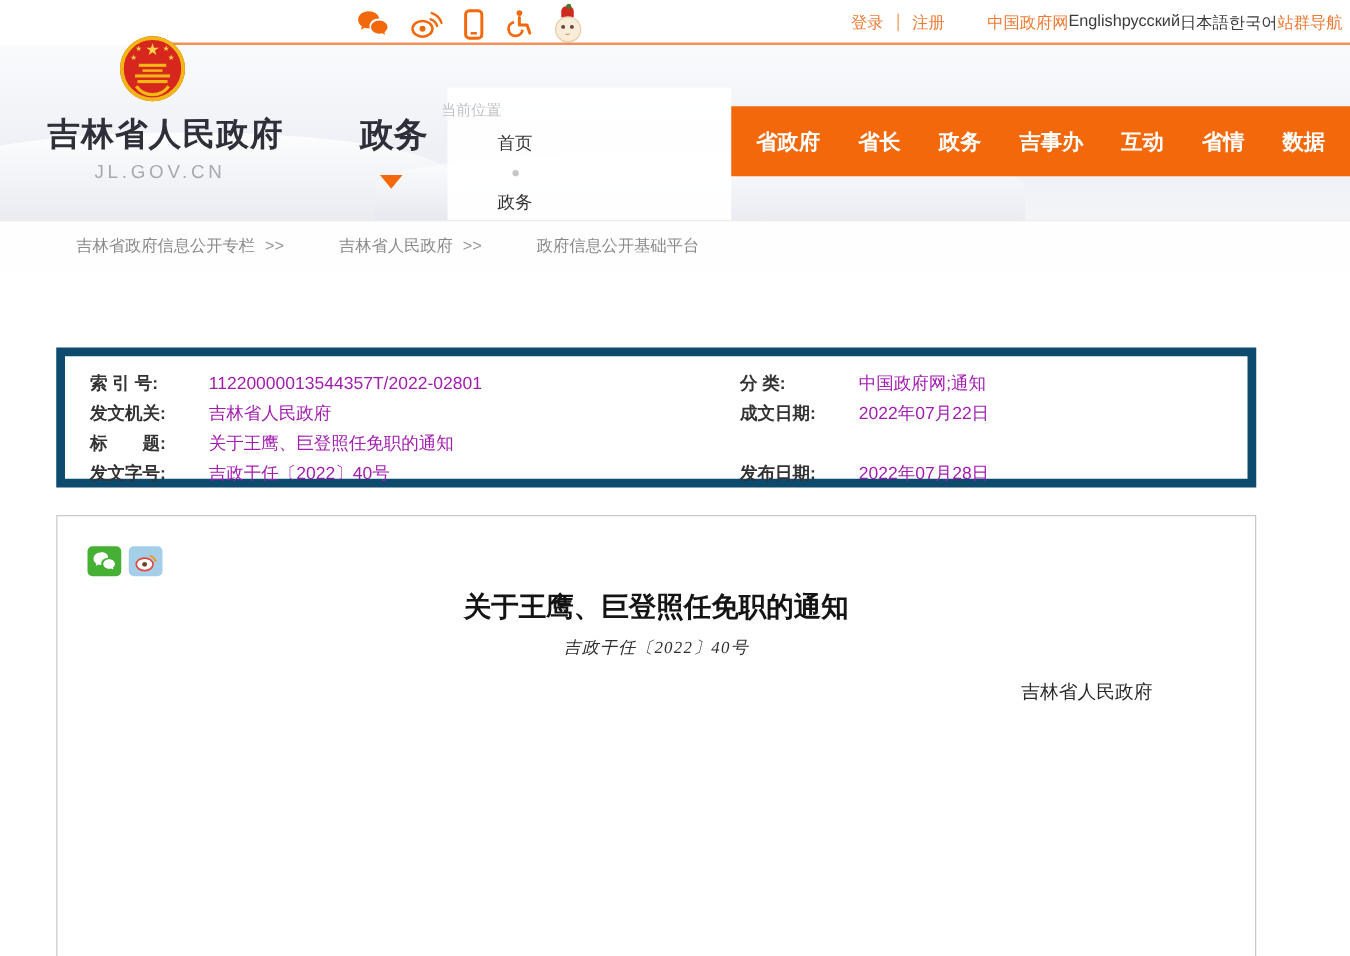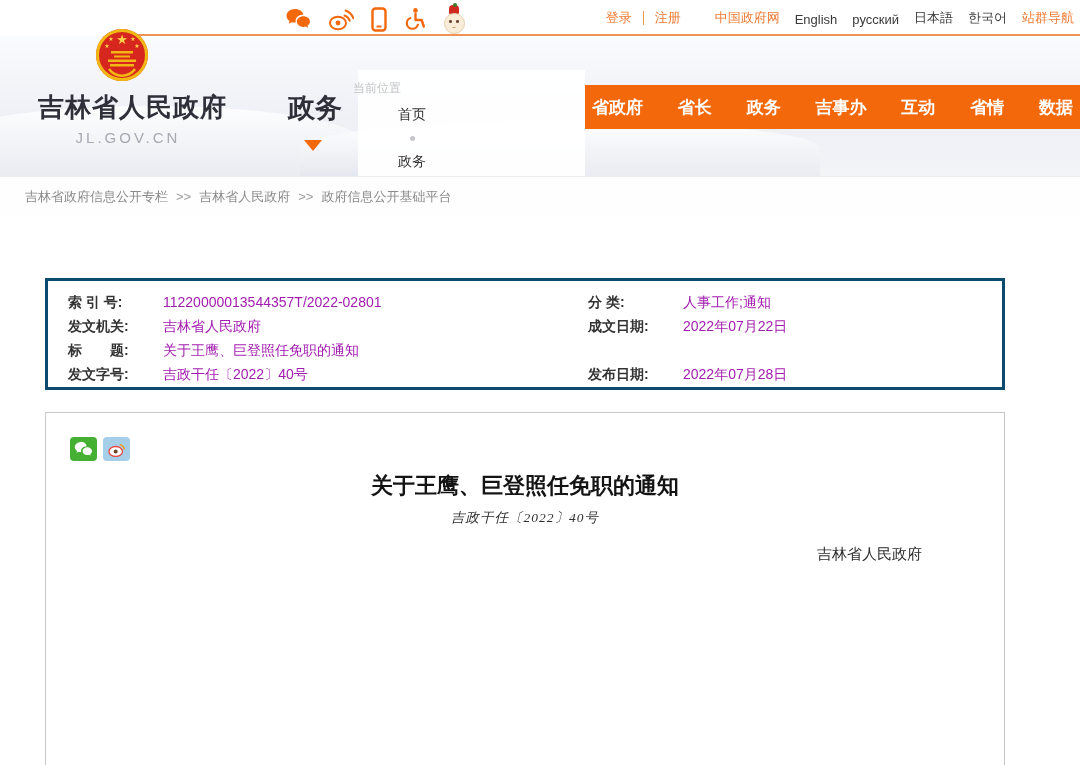--- a/index.html
+++ b/index.html
@@ -7,21 +7,21 @@
         font-family:"Liberation Sans",sans-serif;color:#333;}
 
   
   .topbar{position:absolute;left:0;top:0;width:1080px;height:44px;background:#fff;}
   .topbar-underline{position:absolute;left:130px;right:0;top:34px;height:2px;background:#ef9257;}
   .tb-icons{position:absolute;left:285px;top:4px;height:30px;display:flex;align-items:center;gap:17px;}
   .tb-icon{display:inline-flex;align-items:center;justify-content:center;cursor:pointer;}
   .tb-right{position:absolute;right:6px;top:0;height:36px;display:flex;align-items:center;font-size:13px;}
   .auth{display:flex;align-items:center;gap:11px;margin-right:34px;color:#ee7b35;}
   .auth .divider{width:1px;height:14px;background:#f0984f;}
-  .tb-links{display:flex;align-items:flex-end;gap:15px;color:#3a3a3a;}
+  .tb-links{display:flex;align-items:flex-start;color:#3a3a3a;}
   .tb-link{cursor:pointer;white-space:nowrap;}
   .tb-link.accent{color:#ee7b35;}
 
   
   .mascot{position:relative;width:22px;height:28px;}
   .mascot .hat{position:absolute;left:6px;top:0;width:10px;height:9px;background:#cf2a1f;border-radius:4px 4px 1px 1px;}
   .mascot .leaf{position:absolute;left:10px;top:-2px;width:4px;height:4px;background:#3f7d2c;border-radius:50%;}
   .mascot .face{position:absolute;left:1px;top:8px;width:19px;height:19px;background:#f9ecd9;border:1px solid #e6cfae;border-radius:50%;}
   .mascot .eye{position:absolute;top:15px;width:2.5px;height:2.5px;background:#6b4a35;border-radius:50%;}
   .mascot .eye.l{left:6px;} .mascot .eye.r{left:13px;}
@@ -36,33 +36,33 @@
   .site-name{position:absolute;left:38px;top:54px;width:180px;font-size:26px;font-weight:bold;color:#2f2f3a;letter-spacing:1px;white-space:nowrap;}
   .site-domain{position:absolute;left:38px;top:93px;width:180px;text-align:center;font-size:15px;color:#a8a8b2;letter-spacing:3px;}
   .section-label{position:absolute;left:288px;top:54px;font-size:27px;font-weight:bold;color:#2e2e38;cursor:pointer;}
   .section-caret{position:absolute;left:304px;top:104px;width:0;height:0;
                  border-left:9px solid transparent;border-right:9px solid transparent;border-top:11px solid #f3680b;}
   .loc-panel{position:absolute;left:358px;top:34px;width:227px;height:106px;background:rgba(255,255,255,.92);}
   .loc-label{position:absolute;left:353px;top:44px;font-size:12px;color:#c2c2c6;}
   .loc-path{position:absolute;left:370px;top:70px;display:flex;align-items:center;gap:12px;font-size:14px;color:#333;flex-direction:column;}
   .loc-item{cursor:pointer;white-space:nowrap;}
   .loc-dot{width:5px;height:5px;border-radius:50%;background:#c6c6ca;}
-  .main-nav{position:absolute;left:585px;top:49px;width:495px;height:44px;background:#f3680b;
-            display:flex;align-items:center;justify-content:space-between;padding:0 7px;box-sizing:border-box;}
+  .main-nav{position:absolute;left:585px;top:49px;width:495px;height:56px;background:#f3680b;
+            display:flex;align-items:center;justify-content:space-between;padding:0 20px;box-sizing:border-box;}
   .nav-tab{color:#fff;font-size:17px;font-weight:bold;white-space:nowrap;cursor:pointer;}
 
   
   .crumbbar{position:absolute;left:0;top:176px;width:1080px;height:40px;background:#fefefe;
             border-top:1px solid #ececec;display:flex;align-items:center;box-sizing:border-box;
             padding-left:25px;font-size:13px;color:#8a8a8a;}
-  .crumb-item{cursor:pointer;white-space:nowrap;}
+  .crumb-item{cursor:pointer;white-space:nowrap;margin-left:36px;}
   .crumb-sep{margin:0 8px;color:#9a9a9a;}
 
   
-  .meta-box{position:absolute;left:45px;top:278px;width:960px;height:112px;border:3px solid #0c4a6e;
+  .meta-box{position:absolute;left:45px;top:278px;width:960px;height:112px;border:7px solid #0c4a6e;
             box-sizing:border-box;background:#fff;}
   .meta-grid{display:grid;grid-template-columns:95px 425px 95px 1fr;padding:9px 0 0 20px;font-size:14px;}
   .meta-label{font-weight:bold;color:#333;line-height:24px;white-space:pre;}
   .meta-value{color:#a21caf;line-height:24px;white-space:nowrap;}
 
   
   .content-box{position:absolute;left:45px;top:412px;width:960px;height:500px;border:1px solid #c9c9c9;
                box-sizing:border-box;background:#fff;padding:24px 24px 0;}
   .share-row{display:flex;gap:6px;}
   .share-icon{width:27px;height:24px;border-radius:4px;display:flex;align-items:center;justify-content:center;cursor:pointer;}
@@ -193,21 +193,21 @@
       <span class="crumb-item">吉林省人民政府</span>
       <span class="crumb-sep">&gt;&gt;</span>
       <span class="crumb-item">政府信息公开基础平台</span>
     </div>
 
   <div class="meta-box">
     <div class="meta-grid" id="meta-grid">
         <div class="meta-label">索 引 号:</div>
         <div class="meta-value">11220000013544357T/2022-02801</div>
         <div class="meta-label">分 类:</div>
-        <div class="meta-value">人事工作;通知</div>
+        <div class="meta-value">中国政府网;通知</div>
         <div class="meta-label">发文机关:</div>
         <div class="meta-value">吉林省人民政府</div>
         <div class="meta-label">成文日期:</div>
         <div class="meta-value">2022年07月22日</div>
         <div class="meta-label">标　　题:</div>
         <div class="meta-value">关于王鹰、巨登照任免职的通知</div>
         <div class="meta-label"></div>
         <div class="meta-value"></div>
         <div class="meta-label">发文字号:</div>
         <div class="meta-value">吉政干任〔2022〕40号</div>

